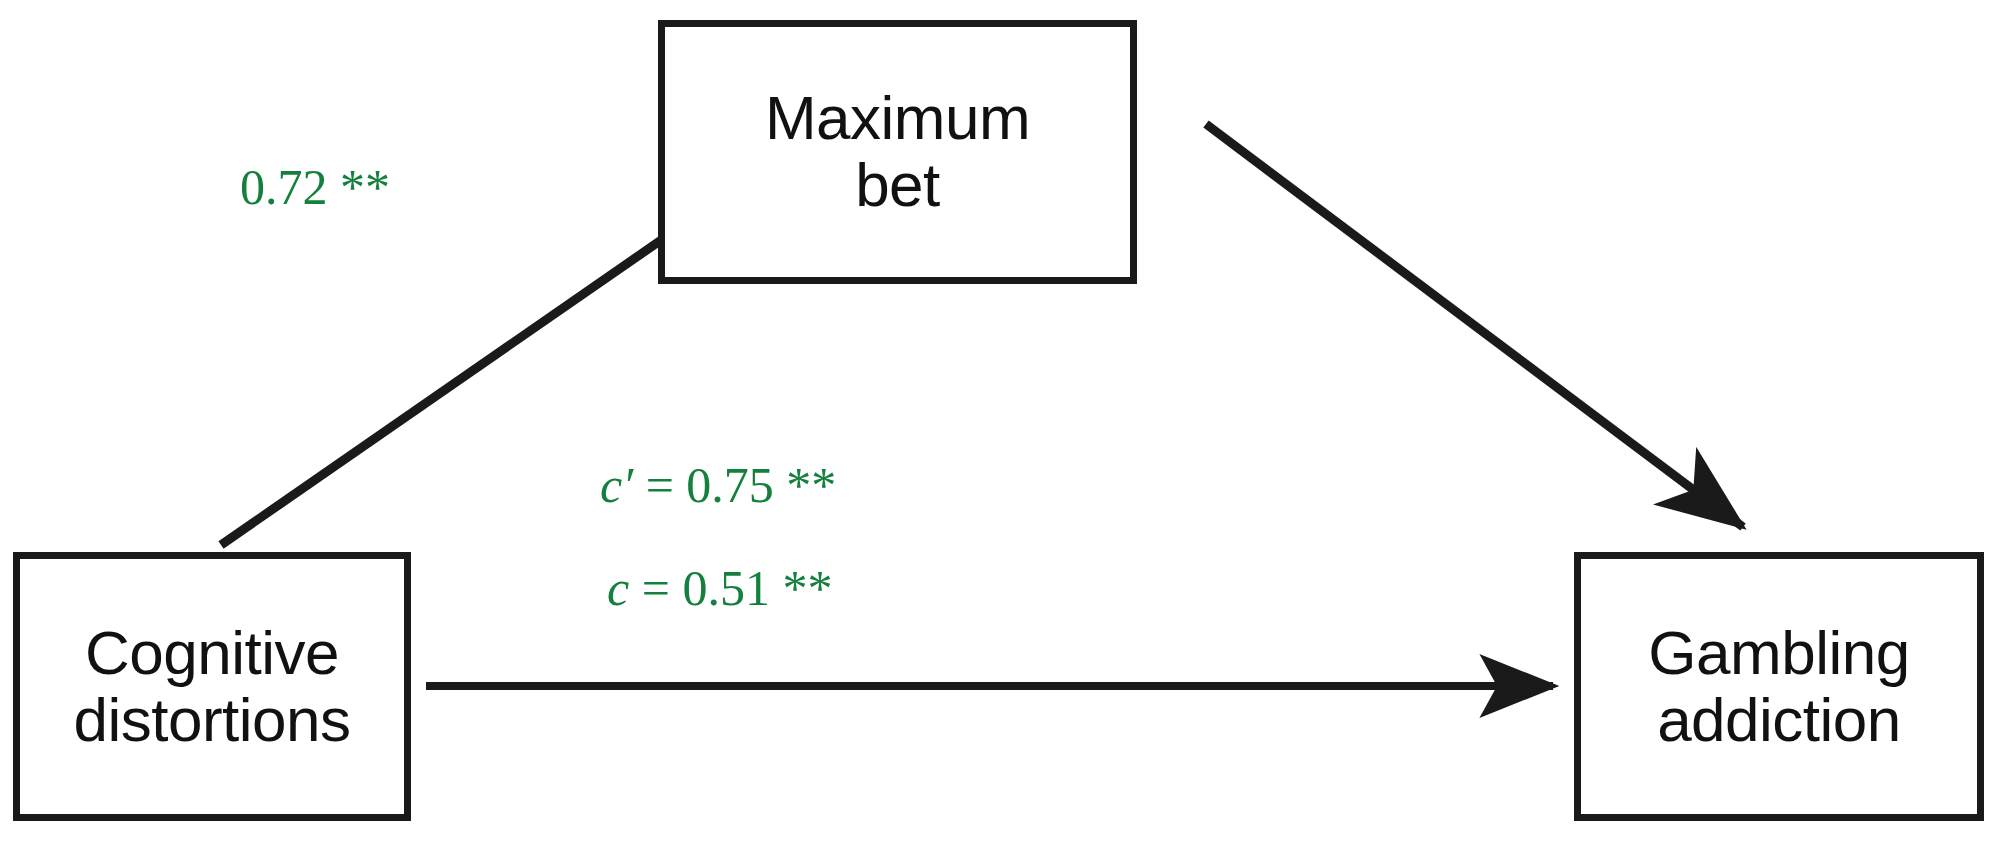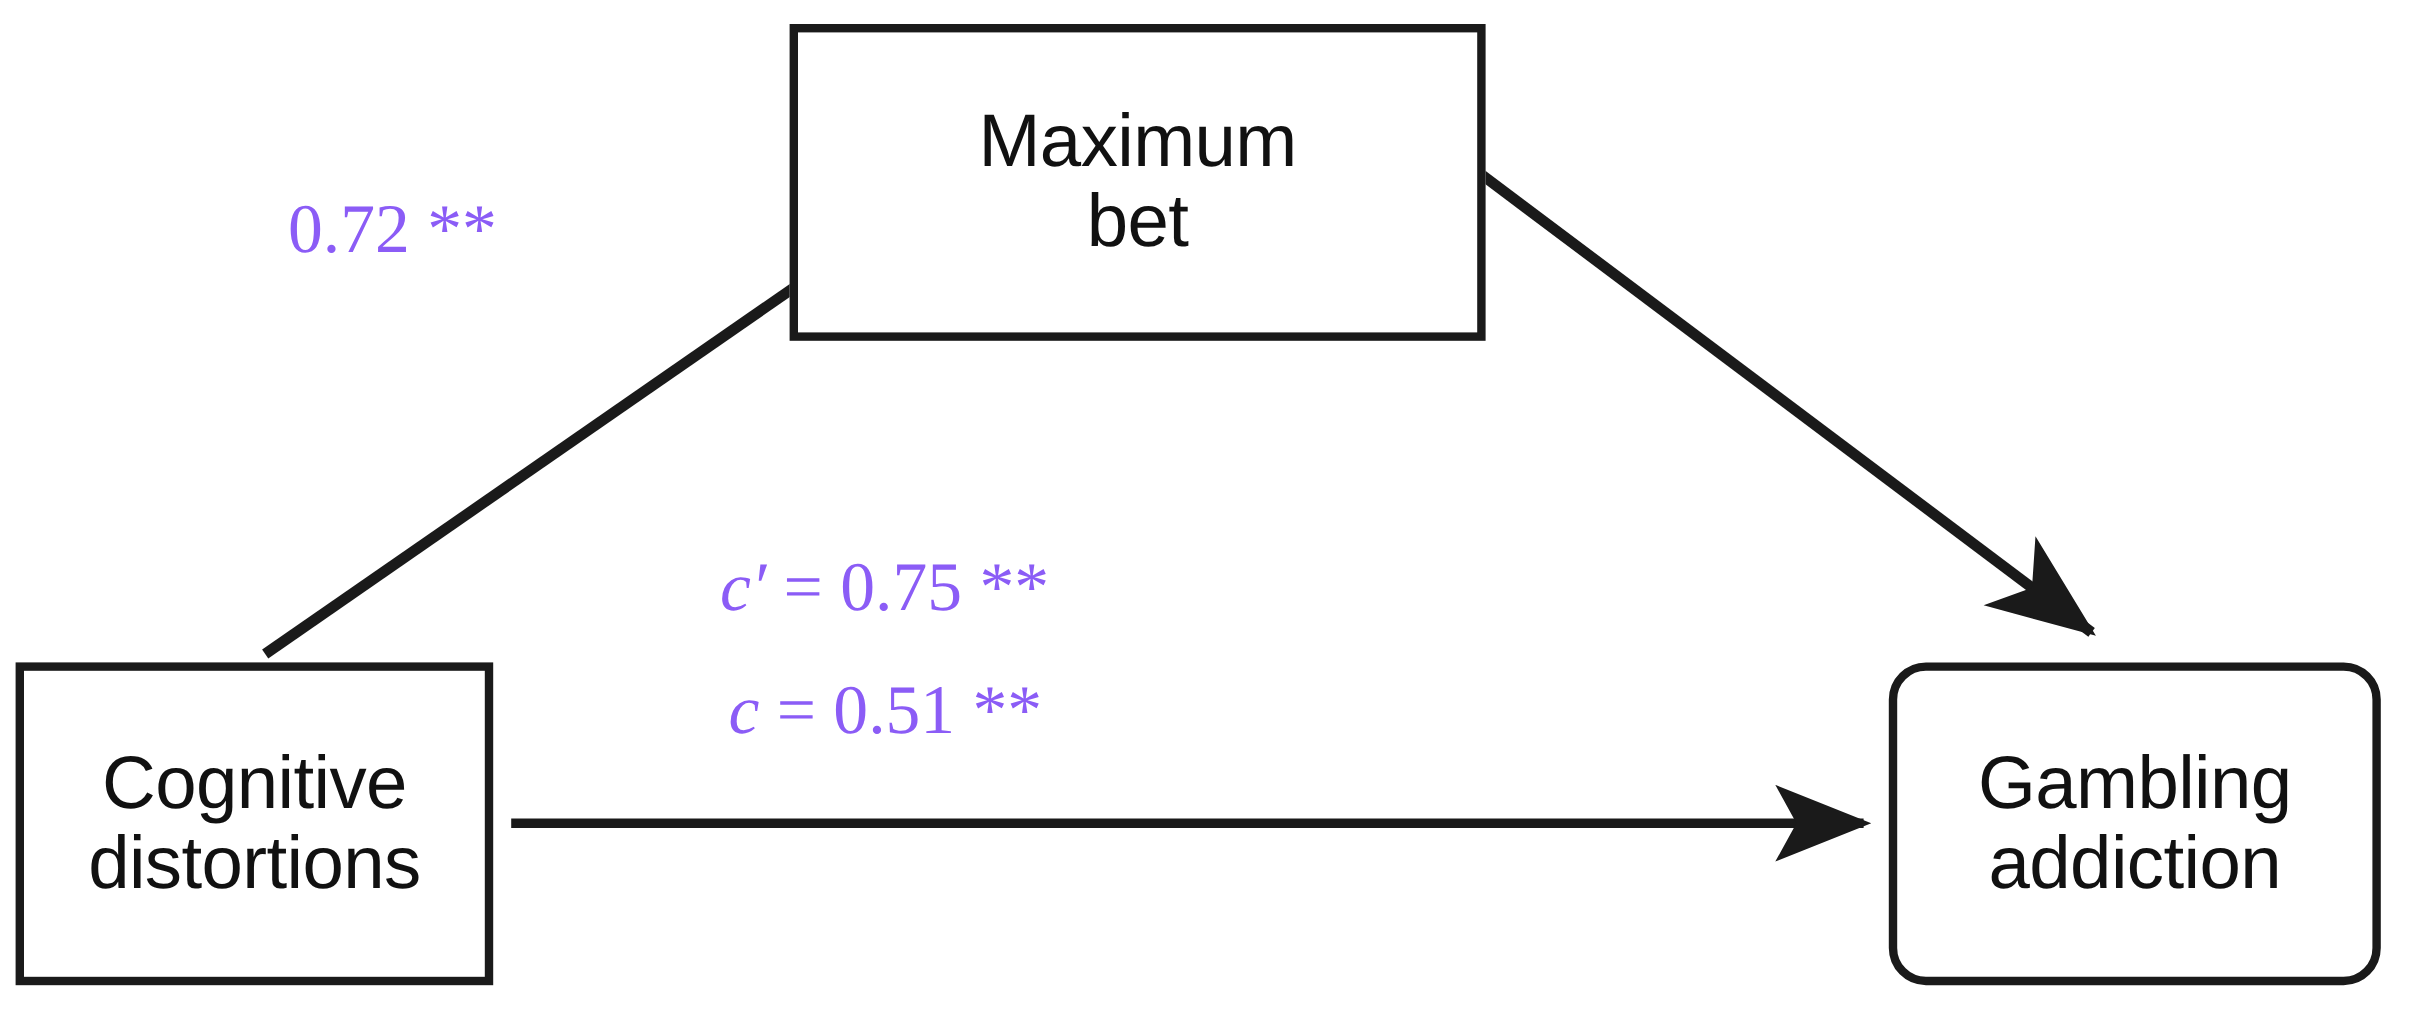--- a/index.html
+++ b/index.html
@@ -39,41 +39,40 @@
     font-family: "Liberation Sans", sans-serif;
     font-size: 62px;
     line-height: 1.08;
     color: #111111;
     letter-spacing: -0.5px;
     white-space: pre-line;
   }
   #node-maximum-bet {
     left: 658px;
     top: 20px;
-    width: 580px;
+    width: 479px;
     height: 264px;
   }
   #node-cognitive-distortions {
     left: 13px;
     top: 552px;
     width: 398px;
     height: 269px;
   }
   #node-gambling-addiction {
     left: 1574px;
     top: 552px;
     width: 410px;
     height: 269px;
-    border-radius: 31px;
   }
   .edge-label {
     position: absolute;
     font-family: "Liberation Serif", serif;
-    font-size: 58px;
-    color: #8b5cf6;
+    font-size: 50px;
+    color: #15803d;
     white-space: nowrap;
     z-index: 4;
     line-height: 1;
   }
   #label-a-path {
     left: 240px;
     top: 162px;
   }
   #label-b-path {
     left: 1499px;

